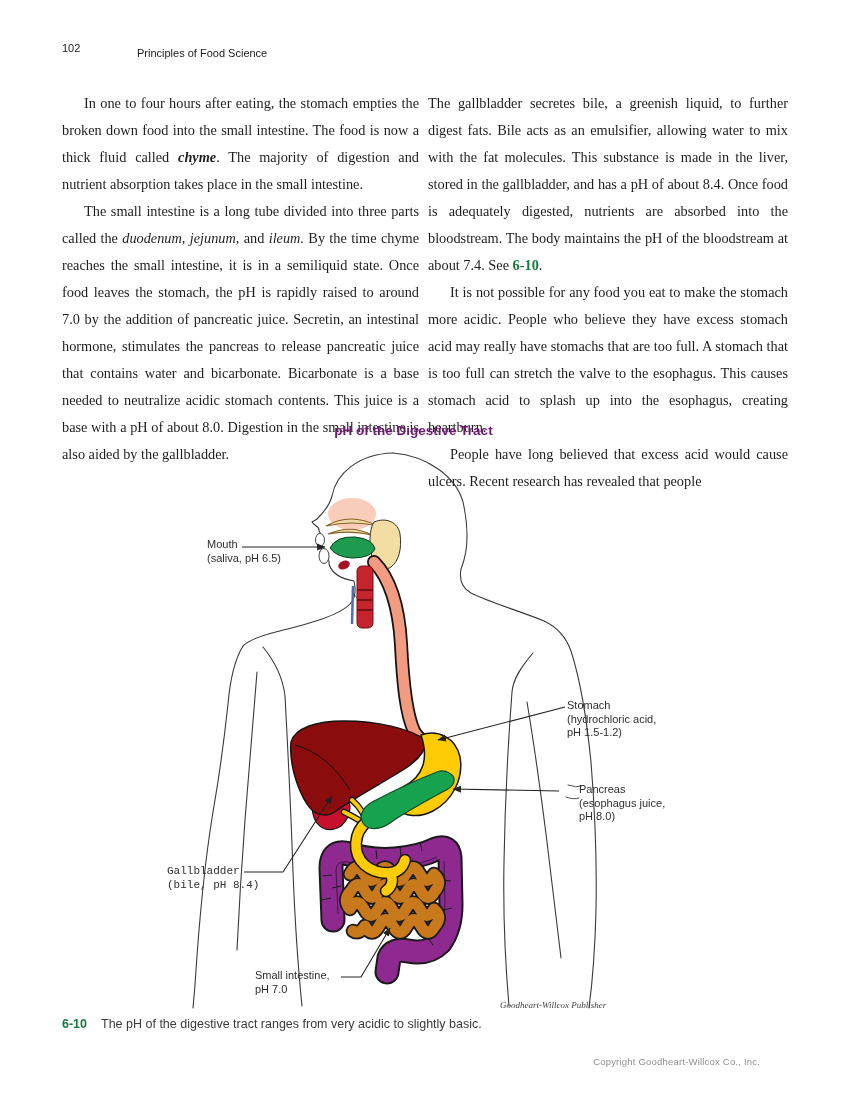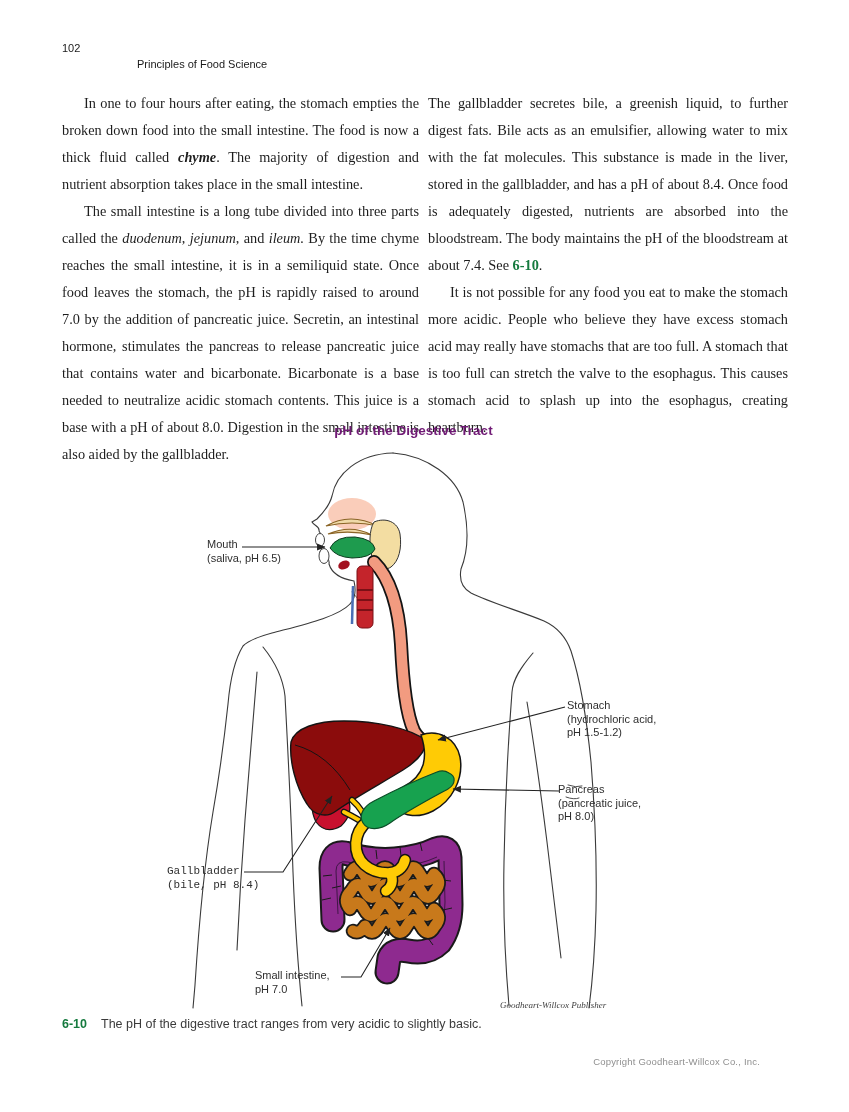--- a/index.html
+++ b/index.html
@@ -2,21 +2,21 @@
 <html><head>
 <meta charset="utf-8">
 <style>
   html,body{margin:0;padding:0;background:#fff;}
   .page{position:relative;width:849px;height:1112px;background:#ffffff;overflow:hidden;
         font-family:"Liberation Serif",serif;color:#1c1c1c;}
   
   .hdr{position:absolute;top:42px;left:0;width:849px;font-family:"Liberation Sans",sans-serif;
        font-size:11px;color:#1a1a1a;}
   .hdr .pn{position:absolute;left:62px;top:0;}
-  .hdr .rt{position:absolute;left:117px;top:16px;padding-left:20px;}
+  .hdr .rt{position:absolute;left:117px;top:5px;padding-left:20px;}
   
   .col{position:absolute;top:90px;font-size:14.3px;line-height:27px;text-align:justify;color:#1d1d1d;}
   .col-left{left:62px;width:357px;}
   .col-right{left:428px;width:360px;}
   .col p{margin:0;padding:0;}
   .col p.indent{text-indent:22px;}
   .seg-i{font-style:italic;}
   .seg-bi{font-style:italic;font-weight:bold;}
   .seg-ref{font-weight:bold;color:#157A3E;}
   
@@ -44,20 +44,21 @@
     <span class="rt">Principles of Food Science</span>
   </div>
 
   <div class="col col-left">
     <p class="indent"><span>In one to four hours after eating, the stomach empties the broken down food into the small intestine. The food is now a thick fluid called </span><span class="seg-bi">chyme</span><span>. The majority of digestion and nutrient absorption takes place in the small intestine.</span></p>
     <p class="indent"><span>The small intestine is a long tube divided into three parts called the </span><span class="seg-i">duodenum</span><span>, </span><span class="seg-i">jejunum</span><span>, and </span><span class="seg-i">ileum.</span><span> By the time chyme reaches the small intestine, it is in a semiliquid state. Once food leaves the stomach, the pH is rapidly raised to around 7.0 by the addition of pancreatic juice. Secretin, an intestinal hormone, stimulates the pancreas to release pancreatic juice that contains water and bicarbonate. Bicarbonate is a base needed to neutralize acidic stomach contents. This juice is a base with a pH of about 8.0. Digestion in the small intestine is also aided by the gallbladder.</span></p>
   </div>
   <div class="col col-right">
     <p><span>The gallbladder secretes bile, a greenish liquid, to further digest fats. Bile acts as an emulsifier, allowing water to mix with the fat molecules. This substance is made in the liver, stored in the gallbladder, and has a pH of about 8.4. Once food is adequately digested, nutrients are absorbed into the bloodstream. The body maintains the pH of the bloodstream at about 7.4. See </span><span class="seg-ref">6-10</span><span>.</span></p>
     <p class="indent"><span>It is not possible for any food you eat to make the stomach more acidic. People who believe they have excess stomach acid may really have stomachs that are too full. A stomach that is too full can stretch the valve to the esophagus. This causes stomach acid to splash up into the esophagus, creating heartburn.</span></p>
+    <p class="indent"><span>People have long believed that excess acid would cause ulcers. Recent research has revealed that people</span></p>
   </div>
 
   <div class="fig-title">pH of the Digestive Tract</div>
 
   <svg class="fig-svg" width="849" height="575" viewBox="0 0 849 575">
     <defs>
       <marker id="arr" markerWidth="9" markerHeight="9" refX="7.2" refY="4" orient="auto">
         <path d="M0 0.8 L7.6 4 L0 7.2 Z" fill="#222"></path>
       </marker>
     </defs>
@@ -123,23 +124,23 @@
 
   <div class="fig-label" style="left:207px;top:538px;">
     <div>Mouth</div>
     <div>(saliva, pH 6.5)</div>
   </div>
   <div class="fig-label" style="left:567px;top:699px;">
     <div>Stomach</div>
     <div>(hydrochloric acid,</div>
     <div>pH 1.5-1.2)</div>
   </div>
-  <div class="fig-label" style="left:558px;top:783px;">
+  <div class="fig-label" style="left:579px;top:783px;">
     <div>Pancreas</div>
-    <div>(pancreatic juice,</div>
+    <div>(esophagus juice,</div>
     <div>pH 8.0)</div>
   </div>
   <div class="fig-label" style="left:167px;top:865px;font-family:Liberation Mono, monospace;">
     <div>Gallbladder</div>
     <div>(bile, pH 8.4)</div>
   </div>
   <div class="fig-label" style="left:255px;top:969px;">
     <div>Small intestine,</div>
     <div>pH 7.0</div>
   </div>

